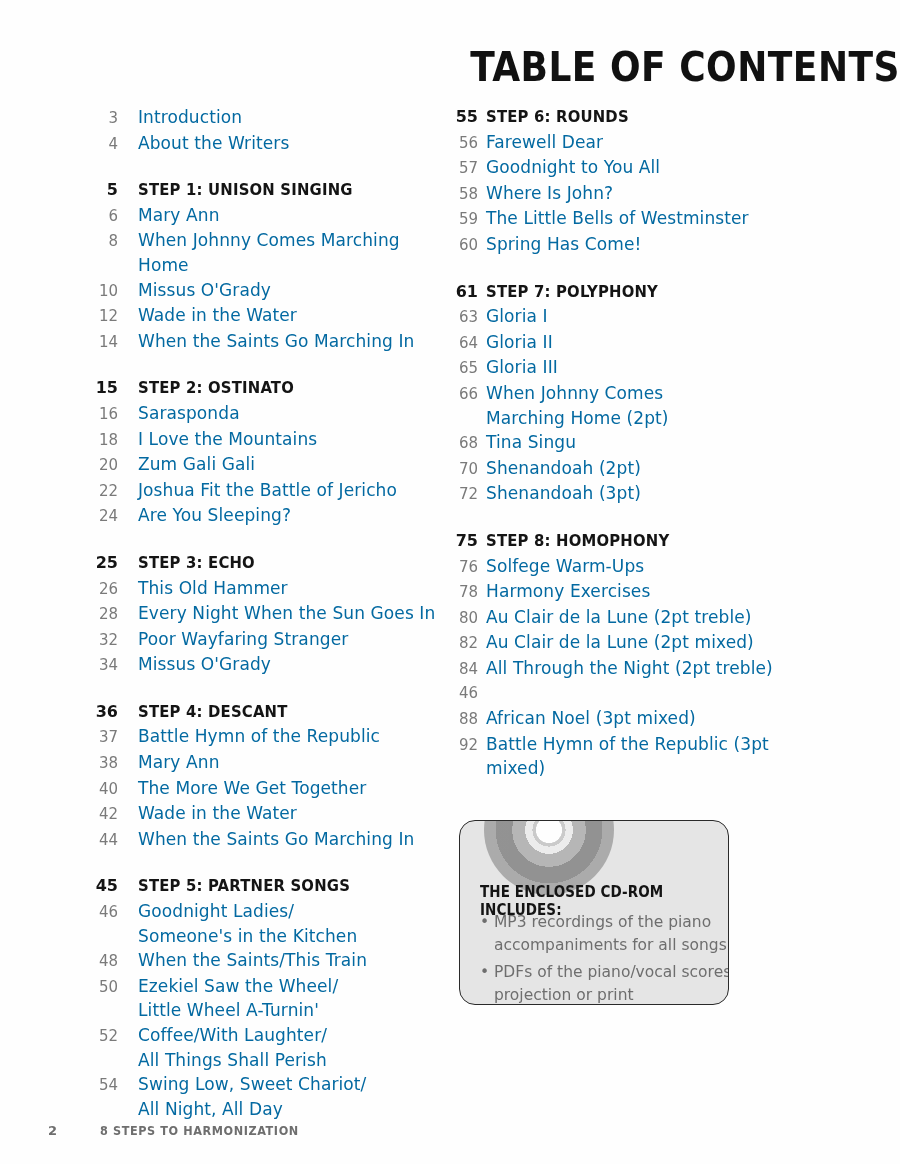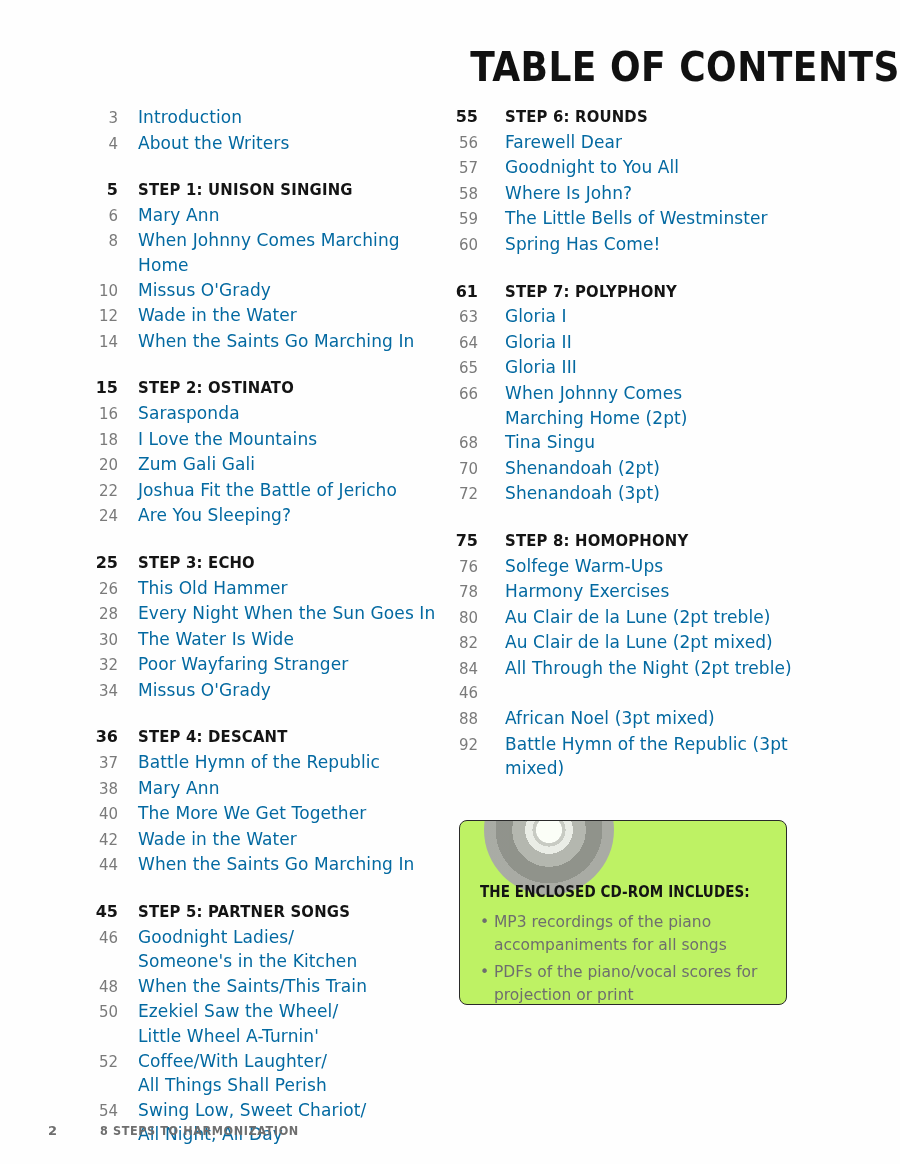--- a/index.html
+++ b/index.html
@@ -62,21 +62,21 @@
     line-height: 24.6px;
   }
   .toc-num {
     flex: 0 0 auto;
     text-align: right;
     font-size: 15px;
     color: #7a7a7a;
     font-family: "DejaVu Sans", sans-serif;
   }
   .toc-col.left  .toc-num { width: 26px; margin-right: 20px; }
-  .toc-col.right .toc-num { width: 26px; margin-right: 27px; }
+  .toc-col.right .toc-num { width: 26px; margin-right: 8px; }
 
   .toc-title {
     flex: 1 1 auto;
     font-size: 17px;
     color: #0369a1;
     font-family: "DejaVu Sans", sans-serif;
     letter-spacing: 0.1px;
   }
   .toc-title .line2 { display: block; }
 
@@ -92,26 +92,26 @@
     font-size: 16.5px;
     letter-spacing: 0.2px;
     font-stretch: condensed;
   }
 
   
   .cd-box {
     position: absolute;
     left: 459px;
     top: 820px;
-    width: 328px;
+    width: 270px;
     height: 185px;
     border: 1.6px solid #2a2a2a;
-    border-radius: 8px;
+    border-radius: 16px;
     overflow: hidden;
-    background: #bef264;
+    background: #e5e5e5;
     box-sizing: border-box;
   }
   .cd-art {
     position: absolute;
     left: 24px;
     top: -56px;
     width: 130px;
     height: 130px;
     border-radius: 50%;
     background:
@@ -276,24 +276,20 @@
           </div>
           <div class="toc-row">
             <div class="toc-num">26</div>
             <div class="toc-title"><span>This Old Hammer</span></div>
           </div>
           <div class="toc-row">
             <div class="toc-num">28</div>
             <div class="toc-title"><span>Every Night When the Sun Goes In</span></div>
           </div>
           <div class="toc-row">
-            <div class="toc-num">30</div>
-            <div class="toc-title"><span>The Water Is Wide</span></div>
-          </div>
-          <div class="toc-row">
             <div class="toc-num">32</div>
             <div class="toc-title"><span>Poor Wayfaring Stranger</span></div>
           </div>
           <div class="toc-row">
             <div class="toc-num">34</div>
             <div class="toc-title"><span>Missus O'Grady</span></div>
           </div>
         </div>
         <div class="toc-group spaced">
           <div class="toc-row section">

